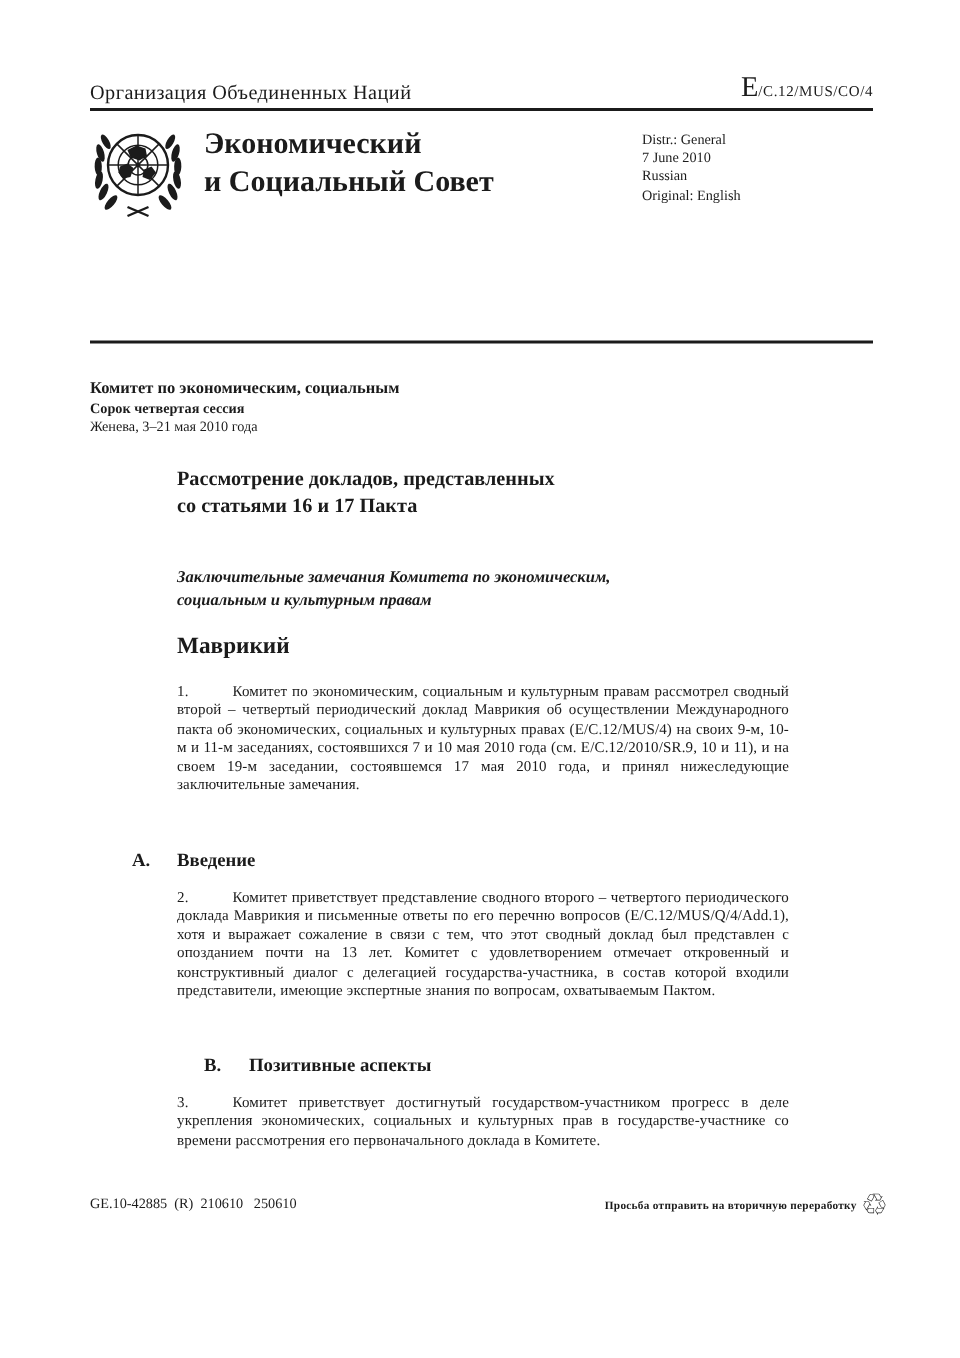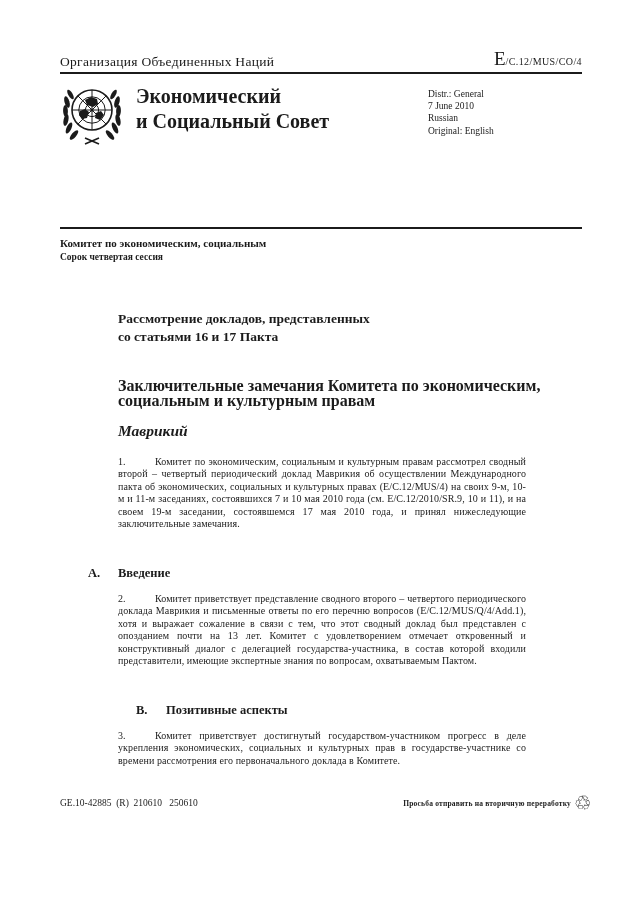--- a/index.html
+++ b/index.html
@@ -62,20 +62,21 @@
     width: 522px; height: 2px;
     background: #1b1b1b;
   }
   .committee {
     left: 60px; top: 236px;
   }
   .committee .cm-name {
     font-weight: bold;
     font-size: 11px;
     line-height: 14px;
+    margin-top: 16px;
   }
   .committee .cm-session {
     font-weight: bold;
     font-size: 9.5px;
     line-height: 11.5px;
     margin-top: 2px;
   }
   .committee .cm-venue {
     font-size: 9.5px;
     line-height: 11.5px;
@@ -84,28 +85,28 @@
   
   .doc-title {
     left: 118px; top: 310px;
     font-weight: bold;
     font-size: 13.5px;
     line-height: 18px;
   }
   .doc-subtitle {
     left: 118px; top: 378px;
     font-weight: bold;
-    font-size: 16px;
+    font-size: 11px;
     line-height: 15px;
+    font-style: italic;
   }
   .country {
     left: 118px; top: 422px;
     font-weight: bold;
     font-size: 15.5px;
-    font-style: italic;
   }
 
   
   .para {
     left: 118px;
     width: 408px;
     font-size: 10px;
     line-height: 12.45px;
     text-align: justify;
     letter-spacing: 0.1px;
@@ -218,20 +219,21 @@
     <div>7 June 2010</div>
     <div>Russian</div>
     <div>Original: English</div>
   </div>
 
   <div class="abs rule-mid"></div>
 
   <div class="abs committee">
     <div class="cm-name">Комитет по экономическим, социальным</div>
     <div class="cm-session">Сорок четвертая сессия</div>
+    <div class="cm-venue">Женева, 3–21 мая 2010 года</div>
   </div>
 
   <div class="abs doc-title">
     <div>Рассмотрение докладов, представленных</div>
     <div>со статьями 16 и 17 Пакта</div>
   </div>
 
   <div class="abs doc-subtitle">
     <div>Заключительные замечания Комитета по экономическим,</div>
     <div>социальным и культурным правам</div>

